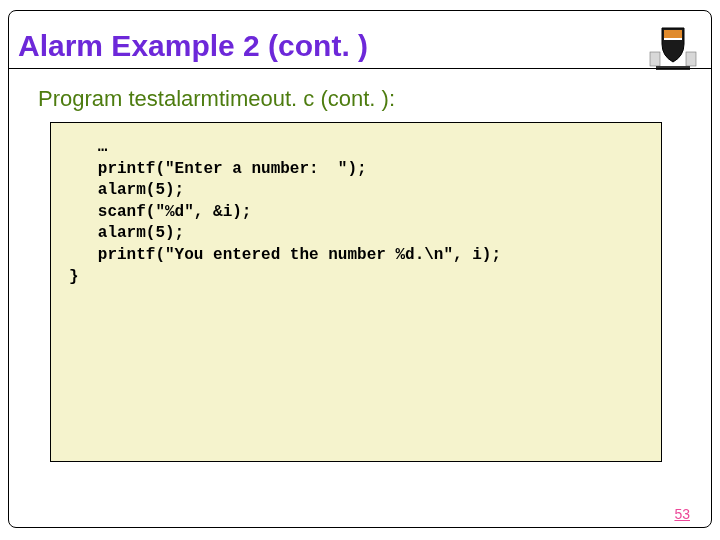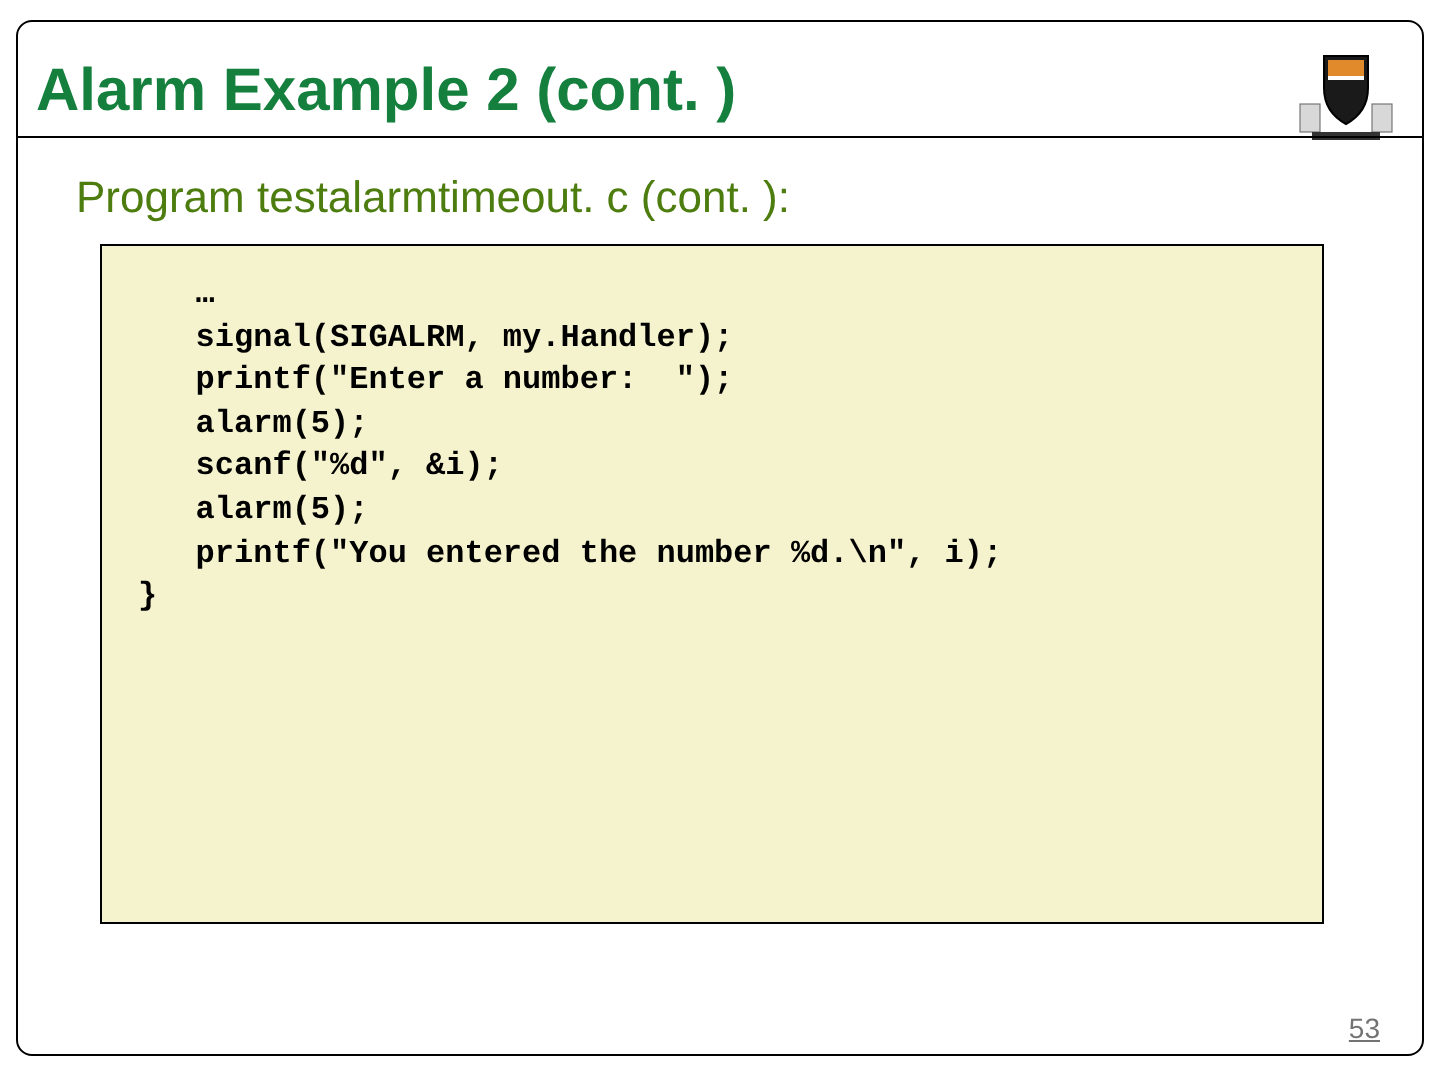--- a/index.html
+++ b/index.html
@@ -26,21 +26,21 @@
     left: 18px;
     right: 18px;
     height: 52px;
     display: flex;
     align-items: center;
     justify-content: space-between;
   }
   .title {
     font-size: 30px;
     font-weight: bold;
-    color: #15803d;
+    color: #6d28d9;
   }
   .crest {
     width: 58px;
     height: 48px;
     display: flex;
     align-items: center;
     justify-content: center;
   }
   .crest svg { width: 58px; height: 48px; }
   .title-underline {
@@ -74,21 +74,21 @@
     font-weight: bold;
     line-height: 1.35;
     white-space: pre;
     color: #000;
   }
   .page-num {
     position: absolute;
     bottom: 18px;
     right: 30px;
     font-size: 14px;
-    color: #737373;
+    color: #ec4899;
     text-decoration: underline;
   }
 </style>
 </head>
 <body>
 
 <div class="outer-border"></div>
 
 <div class="title-wrap">
   <div class="title">Alarm Example 2 (cont. )</div>
@@ -103,21 +103,20 @@
     </svg>
   </div>
 </div>
 
 <div class="title-underline"></div>
 
 <div class="subtitle">Program testalarmtimeout. c (cont. ):</div>
 
 <div class="code-box">
 <div class="code">   …</div>
-<div class="code">   signal(SIGALRM, my.Handler);</div>
 <div class="code"></div>
 <div class="code">   printf("Enter a number:  ");</div>
 <div class="code">   alarm(5);</div>
 <div class="code">   scanf("%d", &amp;i);</div>
 <div class="code">   alarm(5);</div>
 <div class="code"></div>
 <div class="code">   printf("You entered the number %d.\n", i);</div>
 <div class="code">}</div>
 </div>
 

